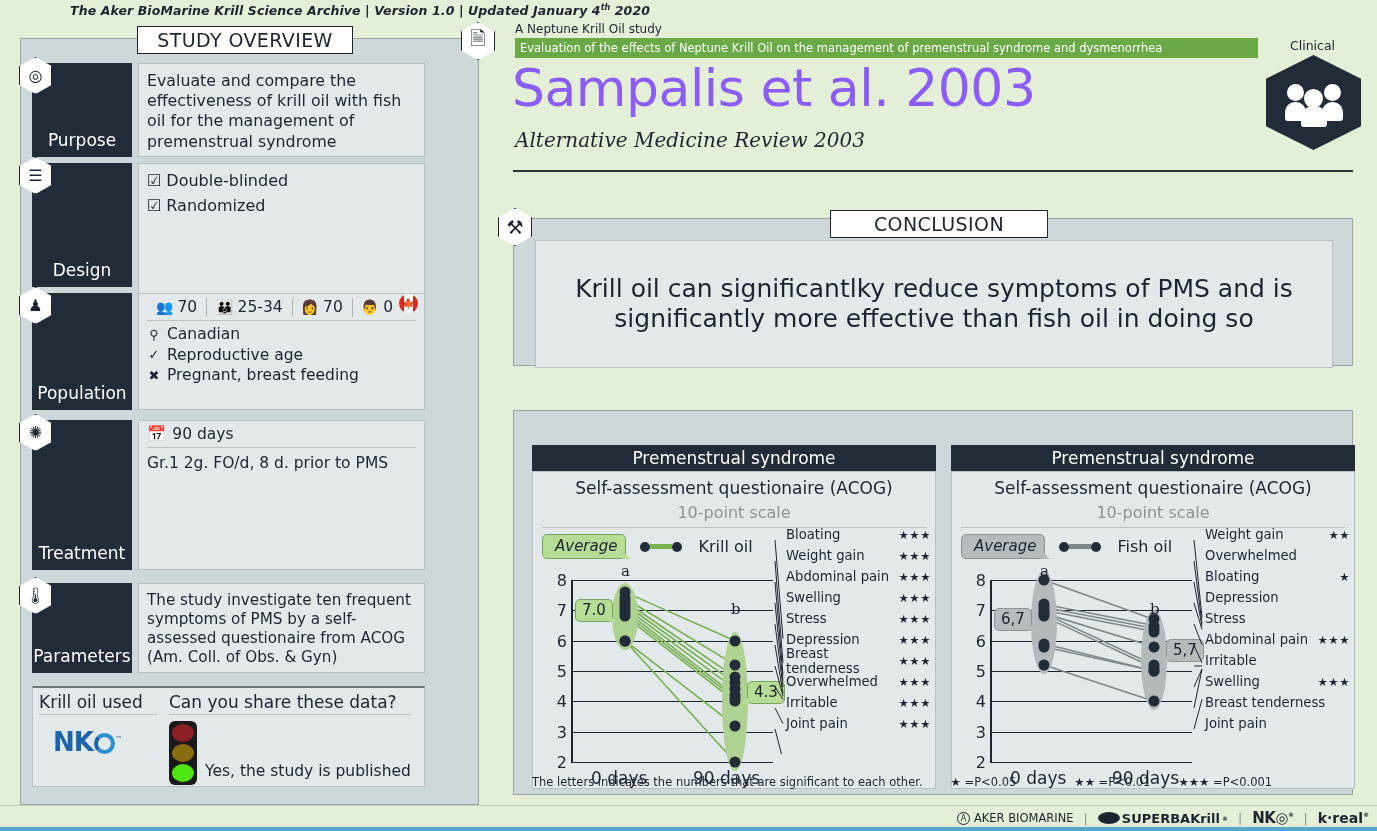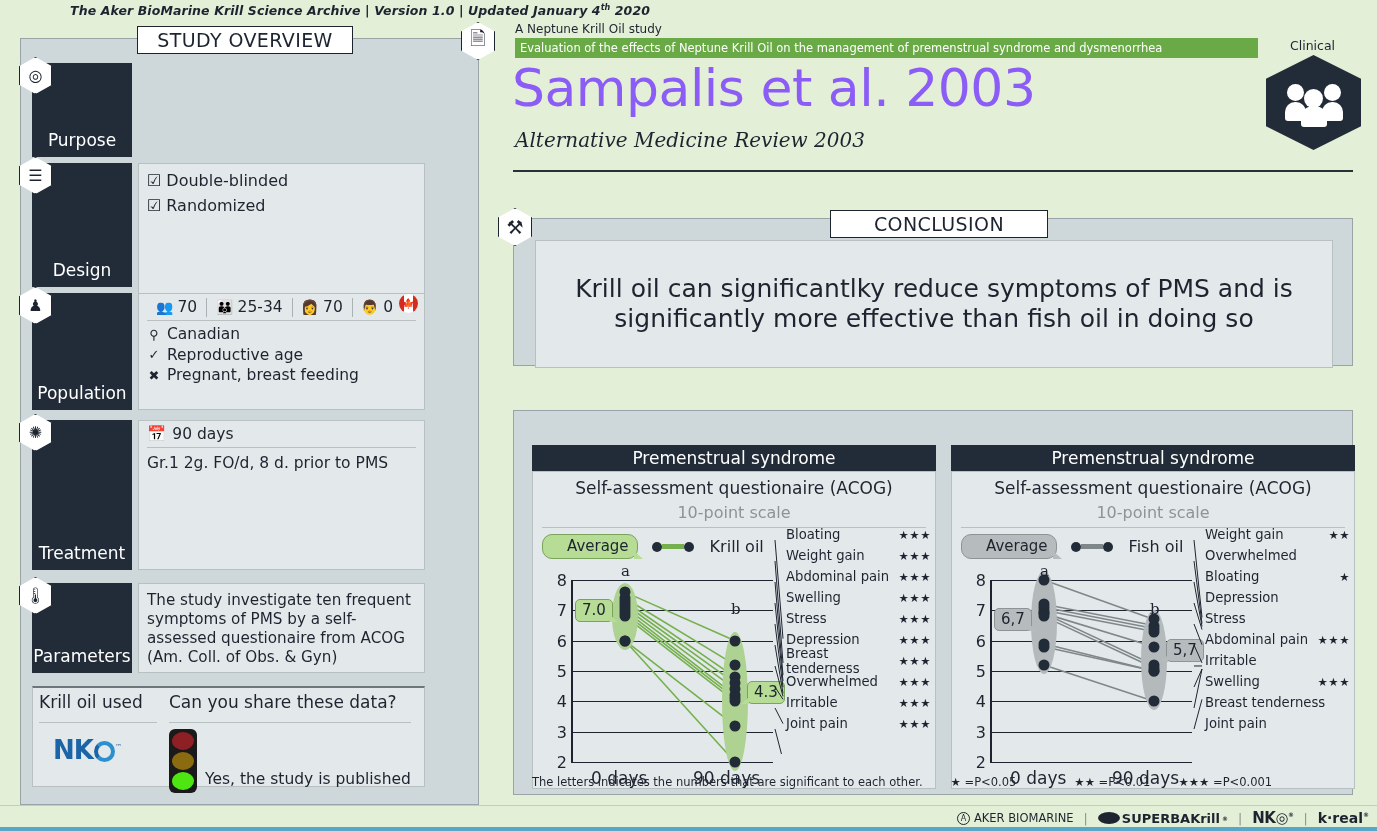--- a/index.html
+++ b/index.html
@@ -113,21 +113,21 @@
   .bottom-box {
     position: absolute; left: 32px; top: 686px; width: 393px; height: 101px;
     background: #e3e9ea; border: 1px solid #b8c0c2;
     border-top: 2px solid #6d7679;
     display: flex;
   }
   .bb-col { padding: 4px 6px 0 6px; }
   .bb-col.first { width: 130px; border-right: 0; }
   .bb-head {
     font-size: 17px; color: #1d2430; border-bottom: 1px solid #b8c0c2;
-    padding-bottom: 10px; margin-bottom: 6px; white-space: nowrap;
+    padding-bottom: 2px; margin-bottom: 6px; white-space: nowrap;
   }
   .nko-logo {
     font-family: "DejaVu Sans", sans-serif; font-weight: bold;
     font-size: 26px; color: #1c64a8; letter-spacing: -1px;
     margin-left: 14px; margin-top: 6px; position: relative; display: inline-block;
   }
   .nko-logo .o {
     display: inline-block; width: 21px; height: 21px; border-radius: 50%;
     border: 4px solid #2b8fd0; vertical-align: -3px; margin-left: 1px;
     border-left-color: #1c64a8;
@@ -232,22 +232,22 @@
   .panel-body {
     height: 318px; background: #e3e9ea; border: 1px solid #b8c0c2;
     position: relative; padding-top: 6px;
   }
   .panel-t1 { text-align: center; font-size: 17px; color: #1d2430; }
   .panel-t2 { text-align: center; font-size: 16px; color: #8d9496; margin-top: 5px; }
   .panel-rule { margin: 5px 9px 0 9px; border-top: 1px solid #b8c0c2; }
 
   .legend-row { display: flex; align-items: center; gap: 14px; padding: 6px 0 0 9px; }
   .avg-bubble {
-    position: relative; padding: 2px 8px 3px 24px; font-size: 15px; color: #1d2430;
-    border-radius: 10px; border: 1px solid #7d8a78;
+    position: relative; padding: 2px 8px 3px 12px; font-size: 15px; color: #1d2430;
+    border-radius: 5px; border: 1px solid #7d8a78; font-style: italic;
   }
   .avg-bubble.k { background: #b6dc96; border-color: #7aa35c; }
   .avg-bubble.f { background: #b6bcbe; border-color: #8d9496; }
   .avg-bubble:after {
     content: ""; position: absolute; right: -6px; bottom: -1px;
     width: 0; height: 0; border-left: 9px solid; border-top: 8px solid transparent;
   }
   .avg-bubble.k:after { border-left-color: #b6dc96; }
   .avg-bubble.f:after { border-left-color: #b6bcbe; }
   .leg-sym { display: flex; align-items: center; }
@@ -340,20 +340,23 @@
 
   <div class="left-panel"></div>
 
   <div class="so-title">STUDY OVERVIEW</div>
   <div class="hexbadge doc">🗎</div>
 
   <div class="row" id="r-purpose">
     <div class="row-label">
       <div class="ico">◎</div>
       <span>Purpose</span>
+    </div>
+    <div class="row-body">
+      <p>Evaluate and compare the effectiveness of krill oil with fish oil for the management of premenstrual syndrome</p>
     </div>
   </div>
 
   <div class="row" id="r-design">
     <div class="row-label">
       <div class="ico">☰</div>
       <span>Design</span>
     </div>
     <div class="row-body">
       <div class="chk">

